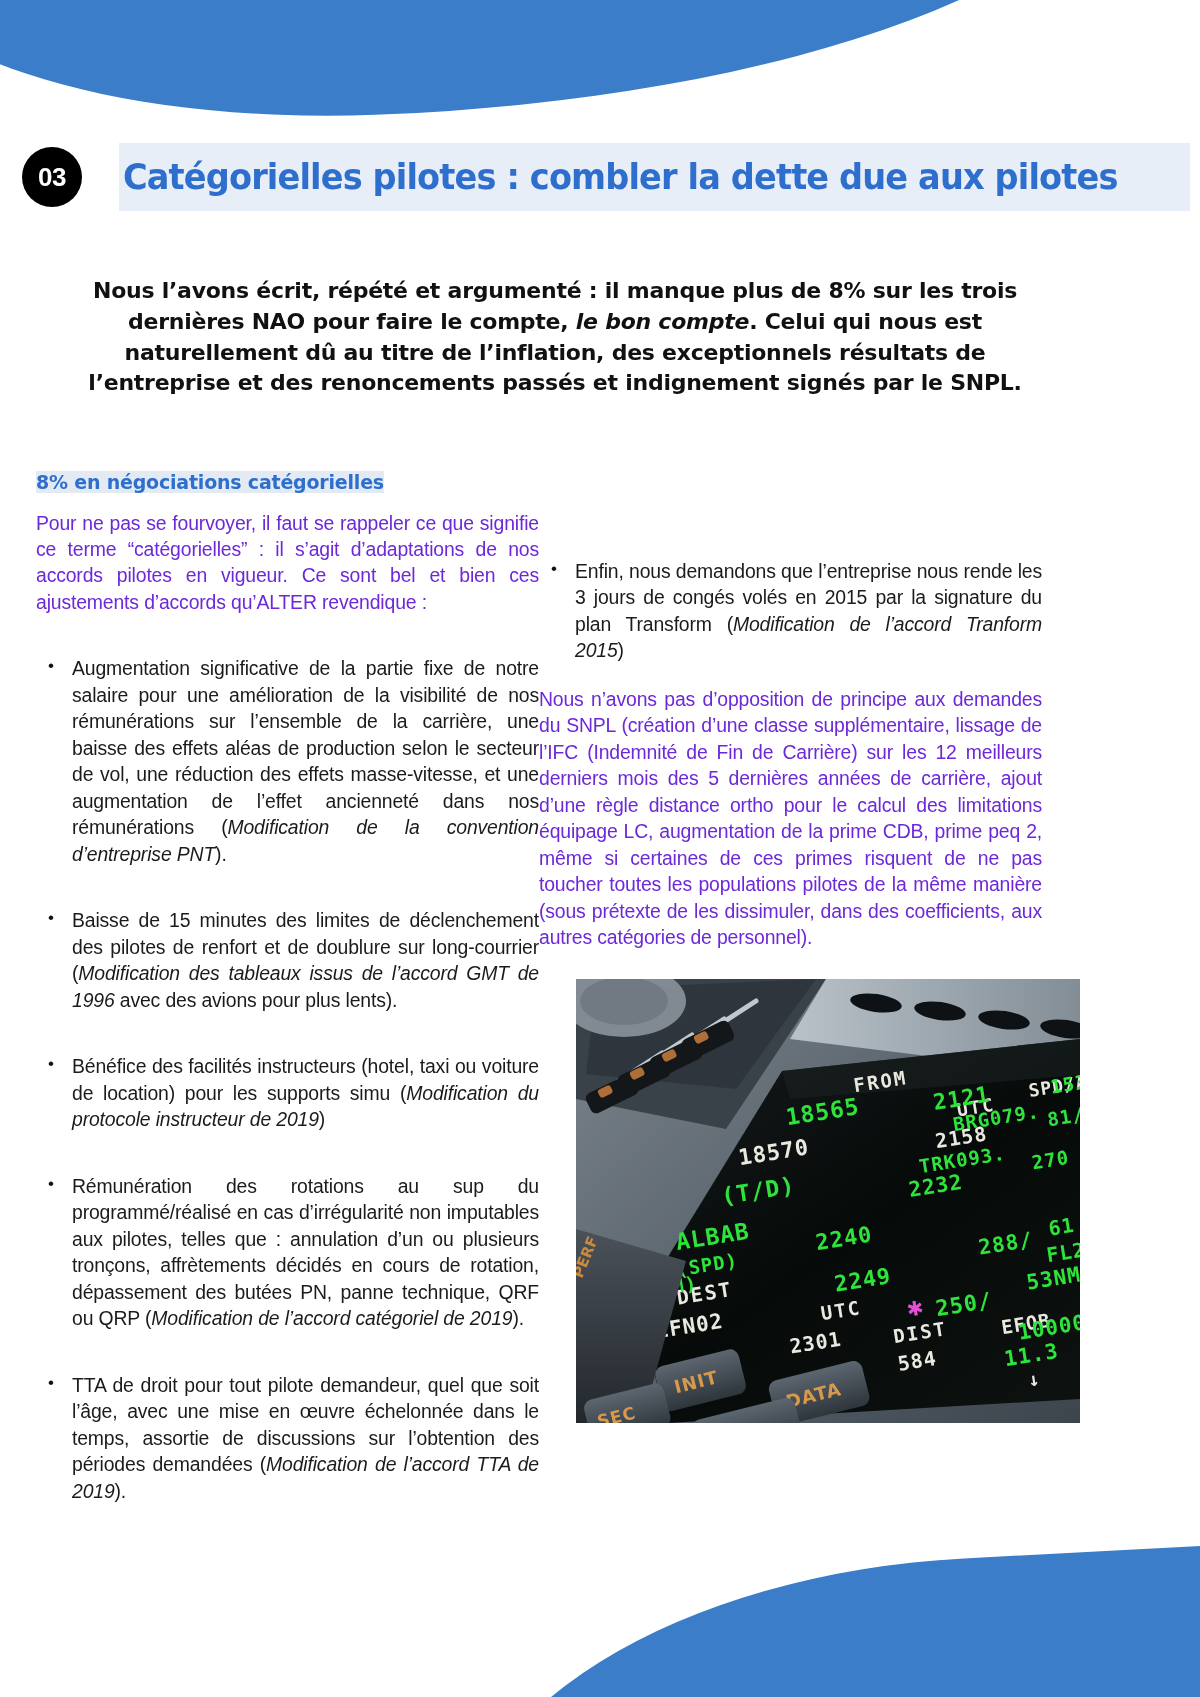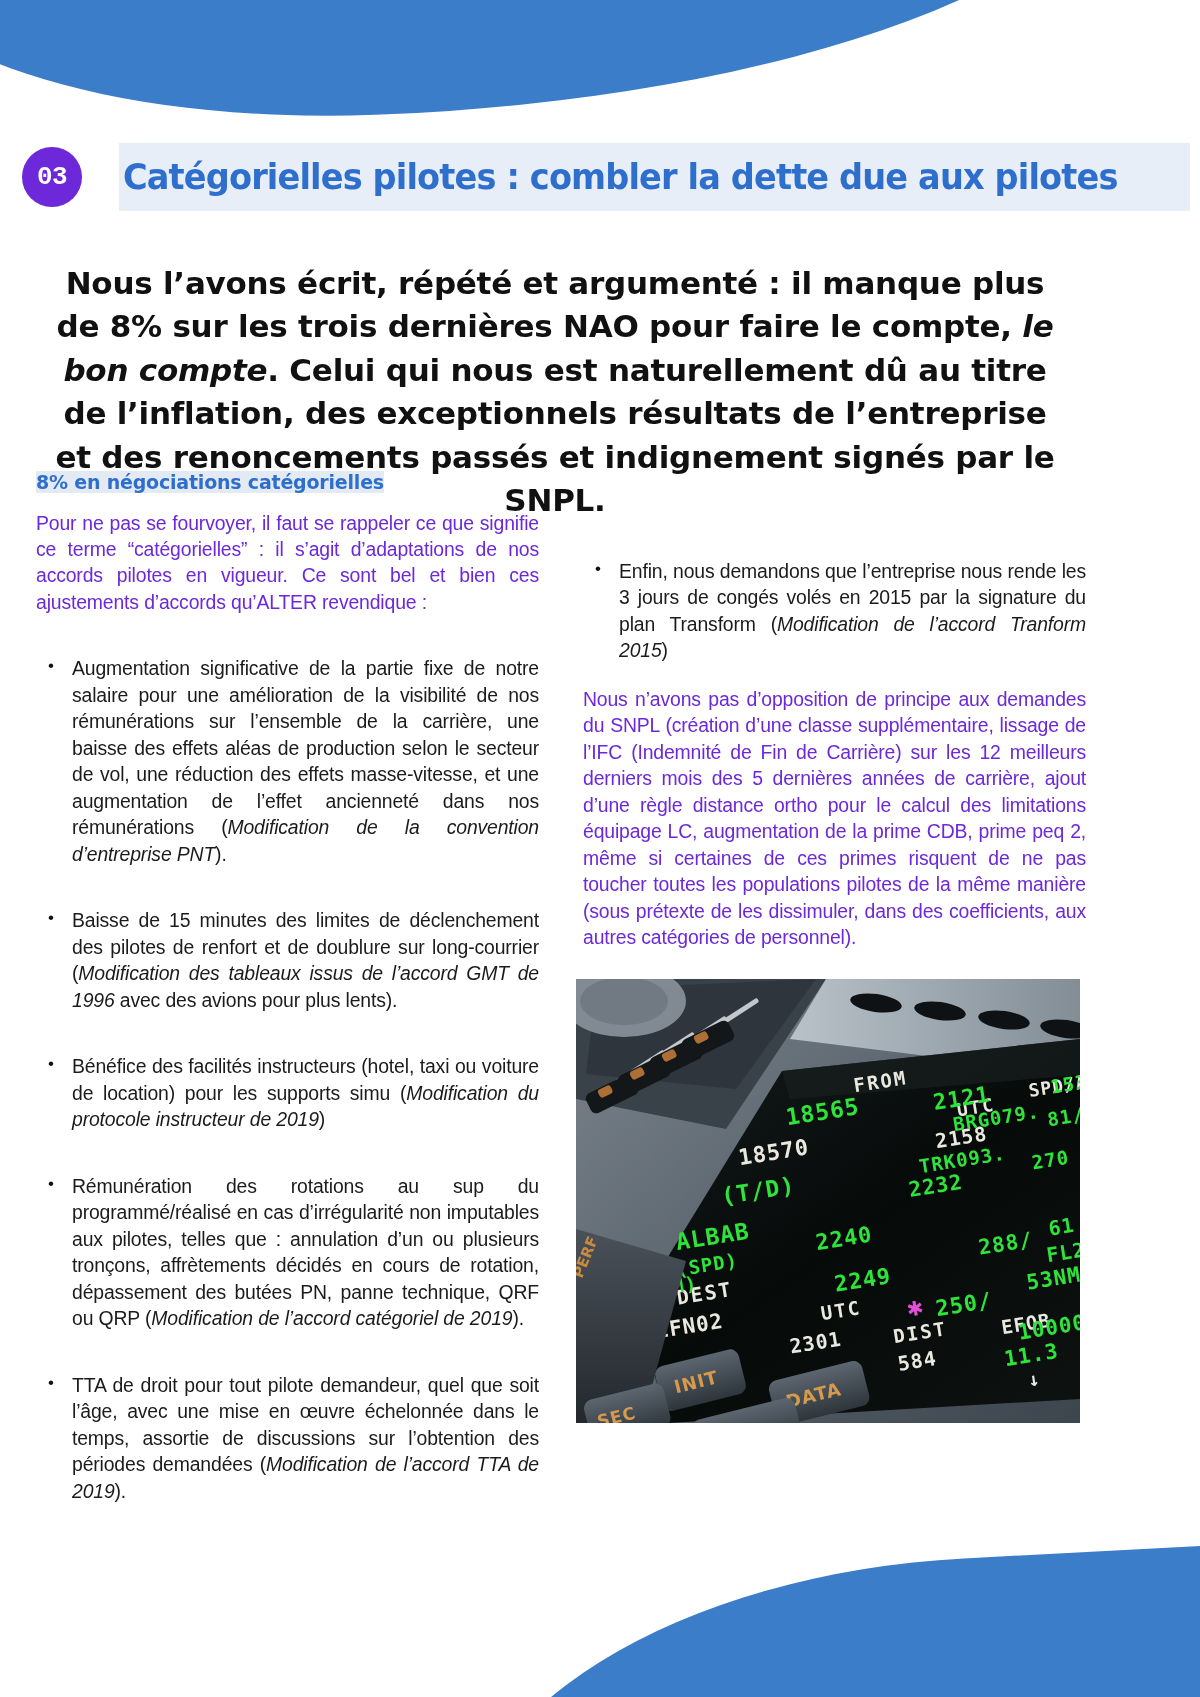--- a/index.html
+++ b/index.html
@@ -53,30 +53,30 @@
     left: 22px;
     right: 10px;
     height: 62px;
     display: flex;
     align-items: center;
   }
   .sec-badge {
     width: 60px;
     height: 60px;
     border-radius: 50%;
-    background: #6d28d9;
+    background: #000000;
     color: #ffffff;
     display: flex;
     align-items: center;
     justify-content: center;
     font-size: 26px;
     font-weight: bold;
     letter-spacing: -0.5px;
     flex: 0 0 auto;
-    font-family: Liberation Mono, monospace;
+    font-family: Liberation Sans, sans-serif;
   }
   .sec-title-wrap {
     margin-left: 37px;
     background: #e8eef7;
     flex: 1 1 auto;
     height: 68px;
     display: flex;
     align-items: center;
     padding: 0 8px 0 4px;
   }
@@ -87,41 +87,40 @@
     letter-spacing: -0.9px;
     white-space: nowrap;
     font-family: "DejaVu Sans", sans-serif;
     transform: scaleX(0.96);
     transform-origin: left center;
   }
 
   
   .intro {
     position: absolute;
-    top: 262px;
+    top: 276px;
     left: 55px;
     width: 1000px;
     text-align: center;
-    font-size: 31px;
+    font-size: 22px;
     font-weight: bold;
     line-height: 1.40;
     letter-spacing: -0.25px;
     color: #111111;
     font-family: "DejaVu Sans", sans-serif;
   }
   .intro i { font-style: italic; }
 
   
   .columns {
     position: absolute;
     top: 468px;
     left: 36px;
     width: 1050px;
     display: flex;
-    gap: 44px;
   }
   .col { width: 503px; }
 
   .subhead {
     display: inline;
     background: #e3eaf4;
     color: #2e6fce;
     font-size: 19px;
     font-weight: bold;
     letter-spacing: -0.2px;

